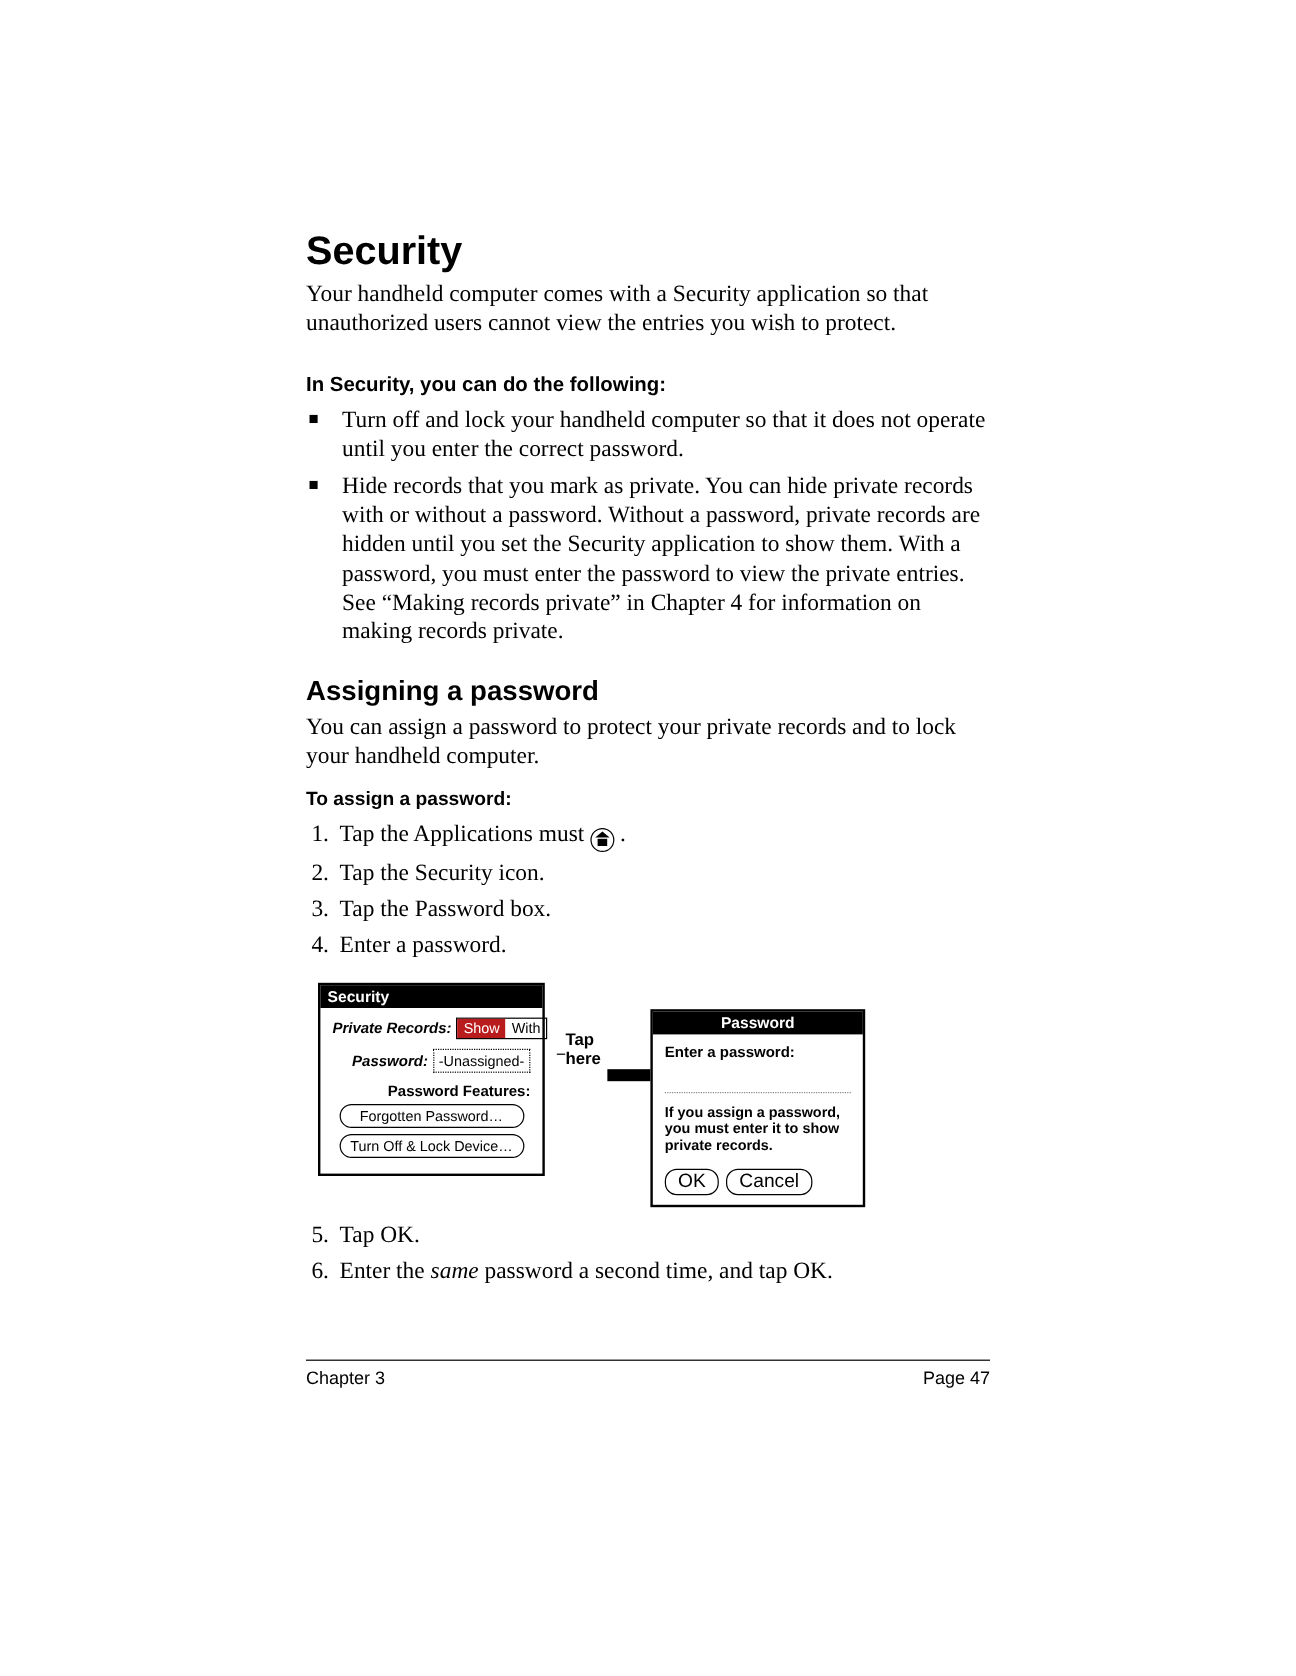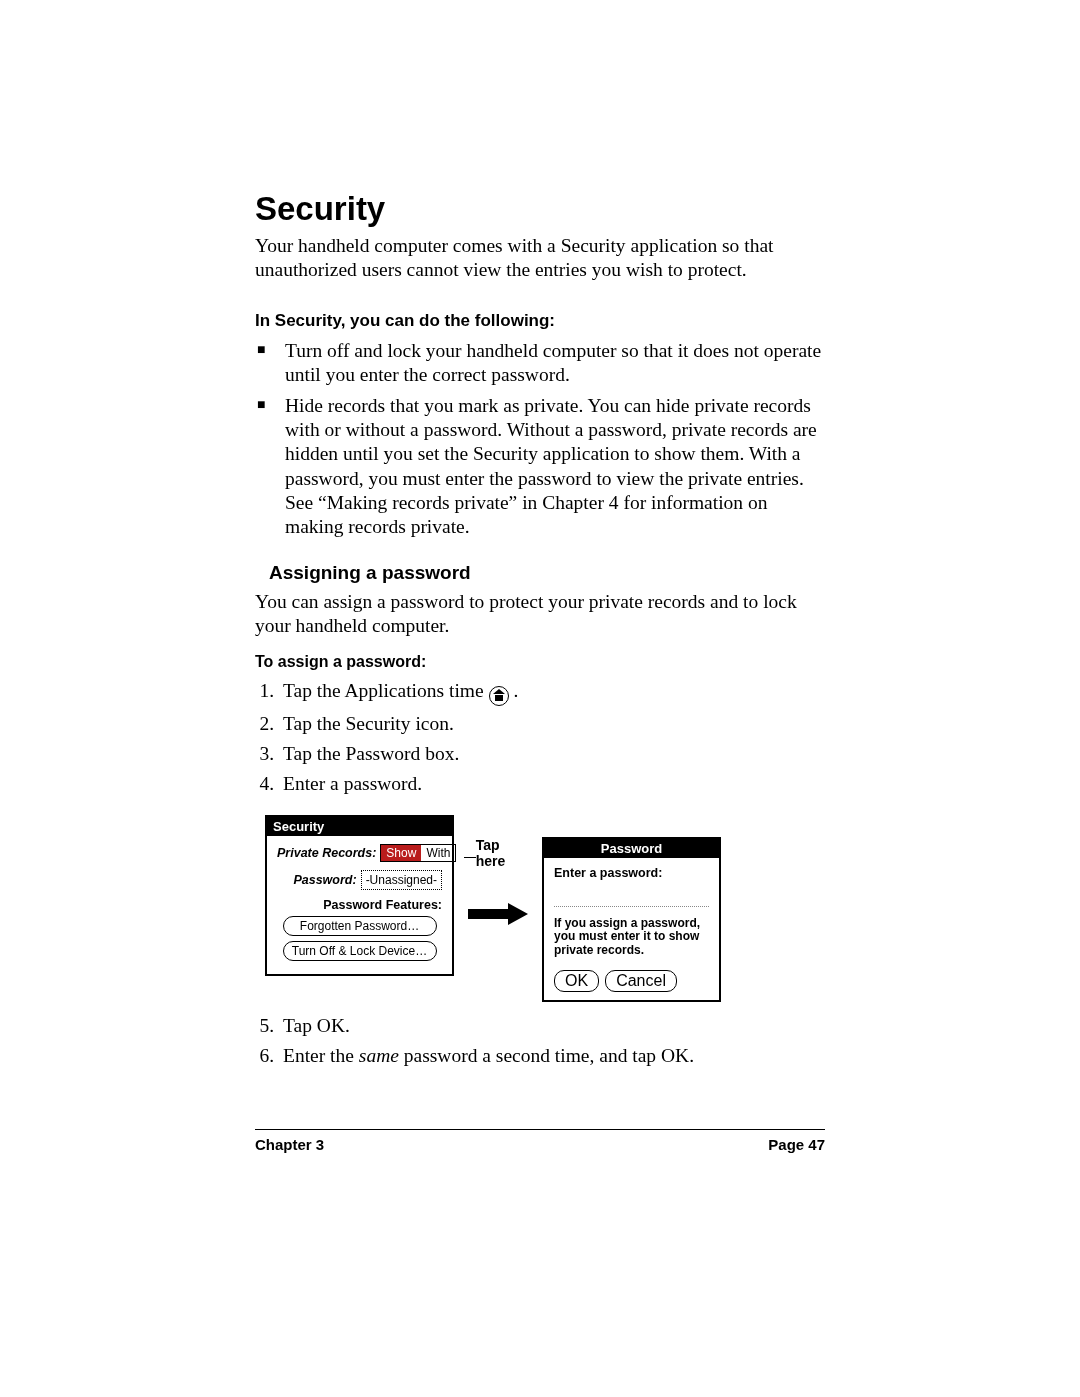--- a/index.html
+++ b/index.html
@@ -50,22 +50,22 @@
   ul.square li::before {
     content: "■";
     position: absolute;
     left: -22px;
     top: 2px;
     font-size: 14px;
   }
   h2.subsection {
     font-family: "Trebuchet MS", Arial, sans-serif;
     font-weight: 800;
-    font-size: 19px;
-    margin: 22px 0 6px 14px;
+    font-size: 23px;
+    margin: 22px 0 6px 0;
   }
   .steps-label {
     font-family: "Trebuchet MS", Arial, sans-serif;
     font-weight: 700;
     font-size: 16px;
     margin: 14px 0 8px 0;
   }
   ol.steps {
     list-style: decimal;
     padding: 0 0 0 24px;
@@ -144,21 +144,21 @@
     border:1.5px solid #000;
     border-radius:10px;
     padding:2px 6px;
     font-size:12px;
     text-align:center;
     margin:0 auto 5px auto;
     width: 140px;
   }
 
   .callout-col {
-    display:flex; flex-direction:column; align-items:center;
+    display:flex; align-items:center;
     padding-top: 32px;
     width: 68px;
   }
   .tap-here {
     font-weight:700; font-size:14px; margin-top: -10px;
   }
   .big-arrow {
     margin-top: 34px;
   }
   .big-arrow svg { display:block; }
@@ -183,21 +183,21 @@
     padding:1px 10px; font-size:16px;
   }
 
   .footer-rule {
     border-top:1.2px solid #000;
     margin-top: 60px;
     padding-top:6px;
     display:flex;
     justify-content:space-between;
     font-family:"Trebuchet MS", Arial, sans-serif;
-    font-weight:700;
+    font-weight:400;
     font-size:15px;
   }
   em.italic { font-style: italic; }
 </style>
 </head>
 <body>
 
 <div class="page">
 
   <h1 class="section-title">Security</h1>
@@ -212,21 +212,21 @@
   </ul>
 
   <h2 class="subsection">Assigning a password</h2>
 
   <p class="body">You can assign a password to protect your private records and to lock your handheld computer.</p>
 
   <div class="steps-label">To assign a password:</div>
 
   <ol class="steps">
     <li>
-      <span>Tap the Applications time</span>
+      <span>Tap the Applications must</span>
       <span class="inline-icon">
         <span class="roof"></span>
           <span class="house"></span>
       </span> .
     </li>
     <li>Tap the Security icon.</li>
     <li>Tap the Password box.</li>
     <li>Enter a password.</li>
   </ol>
 

